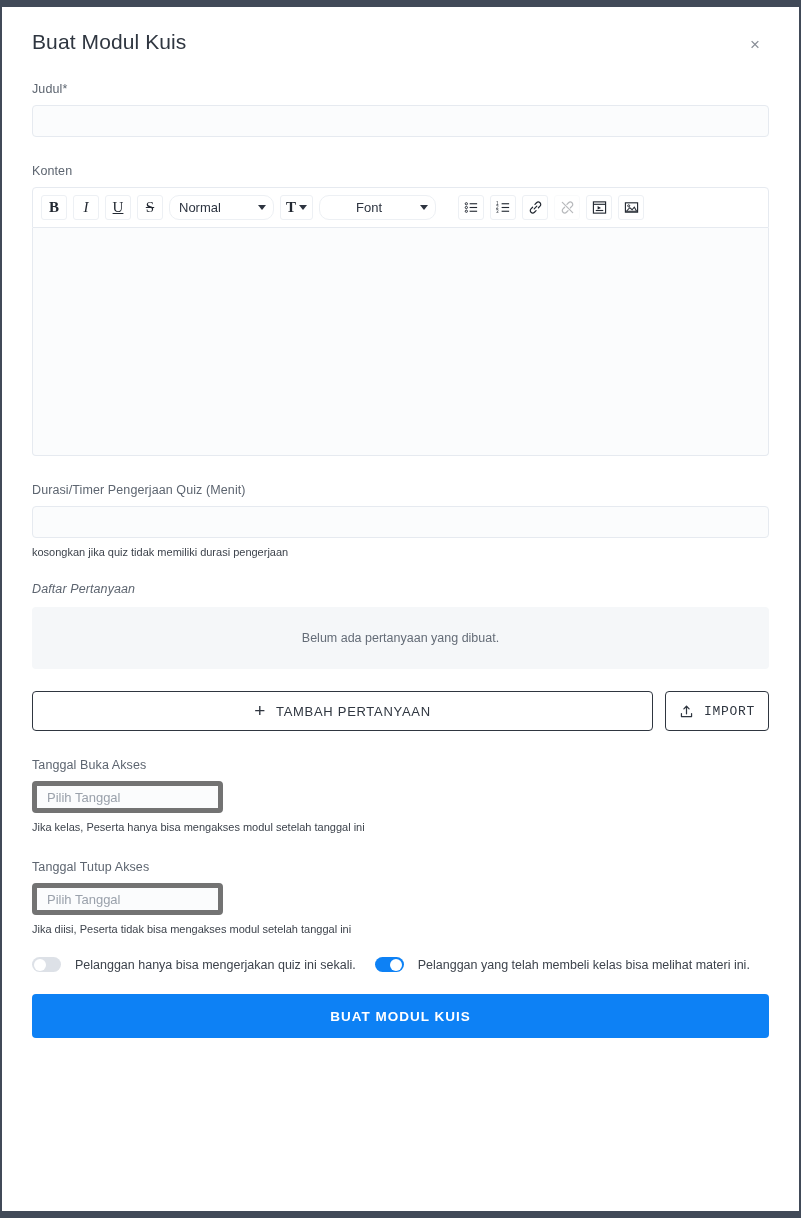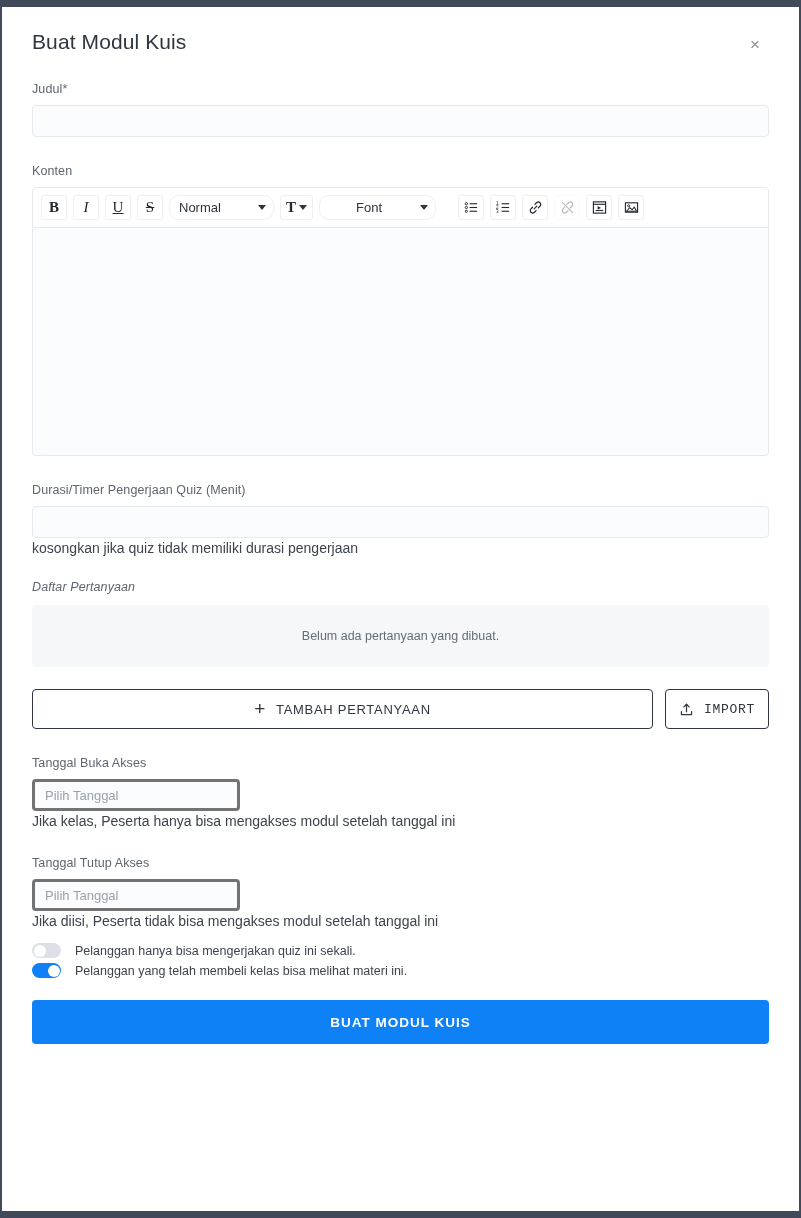--- a/index.html
+++ b/index.html
@@ -92,23 +92,23 @@
     border: 1px solid #e6eaf0;
     border-radius: 4px;
     background: #fbfcfd;
     outline: none;
     font-family: "Liberation Sans", sans-serif;
     font-size: 13px;
     color: #2f3640;
     padding: 0 10px;
   }
   .hint {
-    font-size: 14px;
+    font-size: 11px;
     color: #3d434c;
-    margin-top: 2px;
+    margin-top: 8px;
   }
 
   
   .editor-toolbar {
     border: 1px solid #e6eaf0;
     border-radius: 4px 4px 0 0;
     background: #ffffff;
     height: 41px;
     display: flex;
     align-items: center;
@@ -204,35 +204,35 @@
     color: #2f3640;
     cursor: pointer;
     font-family: "Liberation Sans", sans-serif;
   }
   .btn-add { flex: 1; }
   .btn-import { width: 104px; font-family: Liberation Mono, monospace; }
   .plus-icon { font-size: 19px; font-weight: 300; line-height: 1; margin-top: -2px; }
 
   
   .date-input {
-    width: 208px;
+    width: 191px;
     height: 32px;
-    border: 3px solid #737373;
+    border: 5px solid #737373;
     border-radius: 4px;
     background: #fbfcfd;
     outline: none;
     font-family: "Liberation Sans", sans-serif;
     font-size: 13px;
     color: #2f3640;
     padding: 0 10px;
   }
   .date-input::placeholder { color: #9aa1ab; }
 
   
-  .toggles { margin-top: 14px; display: flex; flex-direction: column; gap: 5px; }
+  .toggles { margin-top: 22px; display: flex; flex-direction: row; gap: 19px; }
   .toggle-row { display: flex; align-items: center; gap: 14px; }
   .switch {
     width: 29px;
     height: 15px;
     border-radius: 8px;
     background: #dde1e7;
     position: relative;
     flex: 0 0 auto;
     cursor: pointer;
   }

